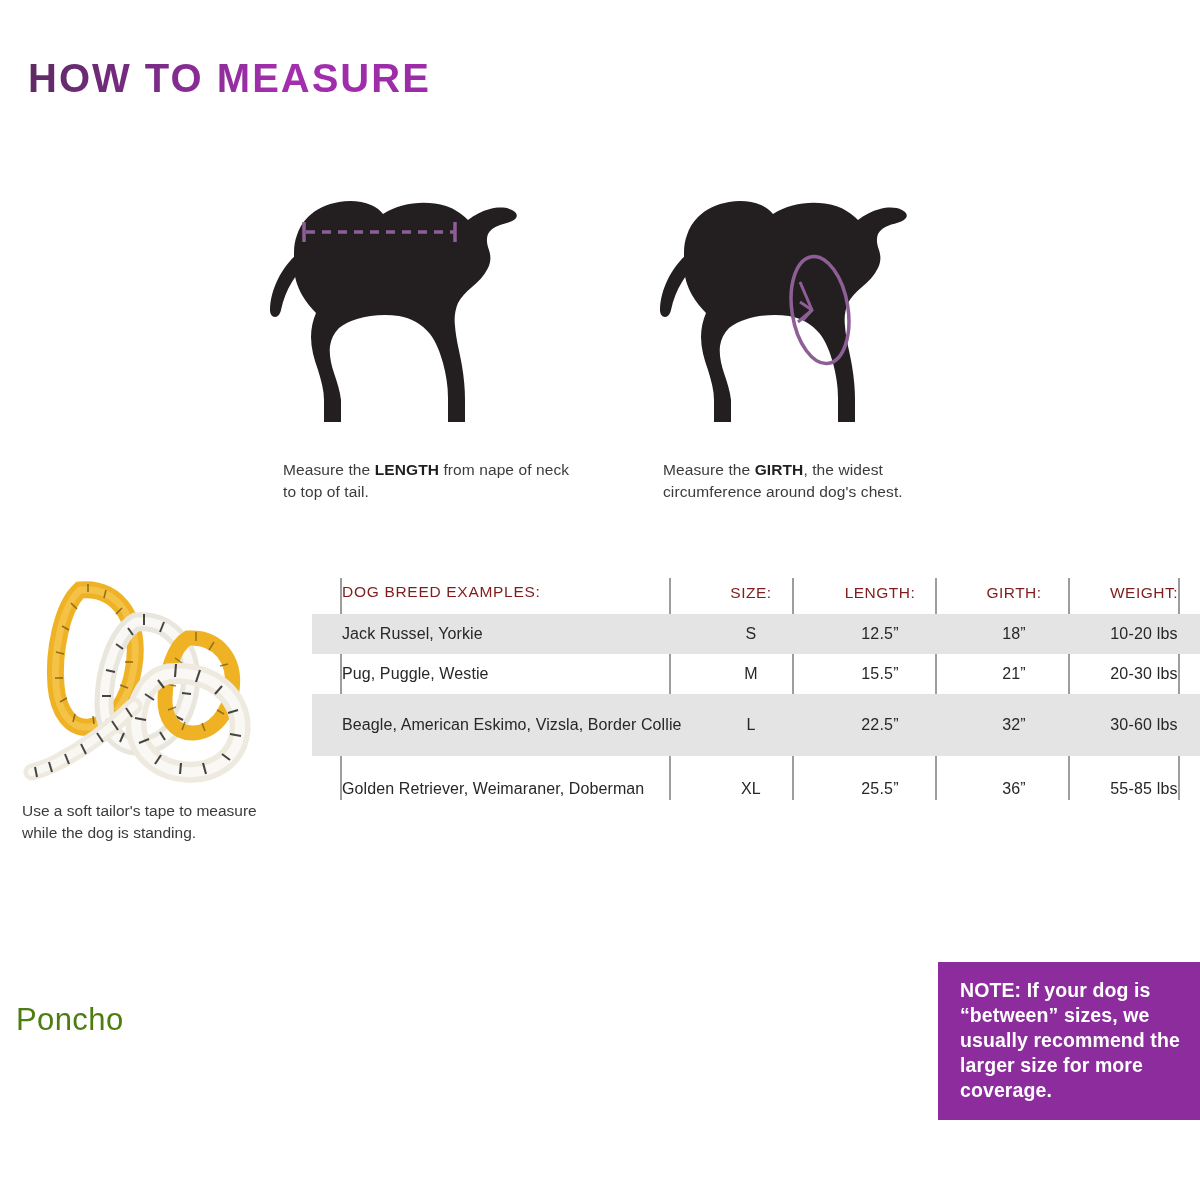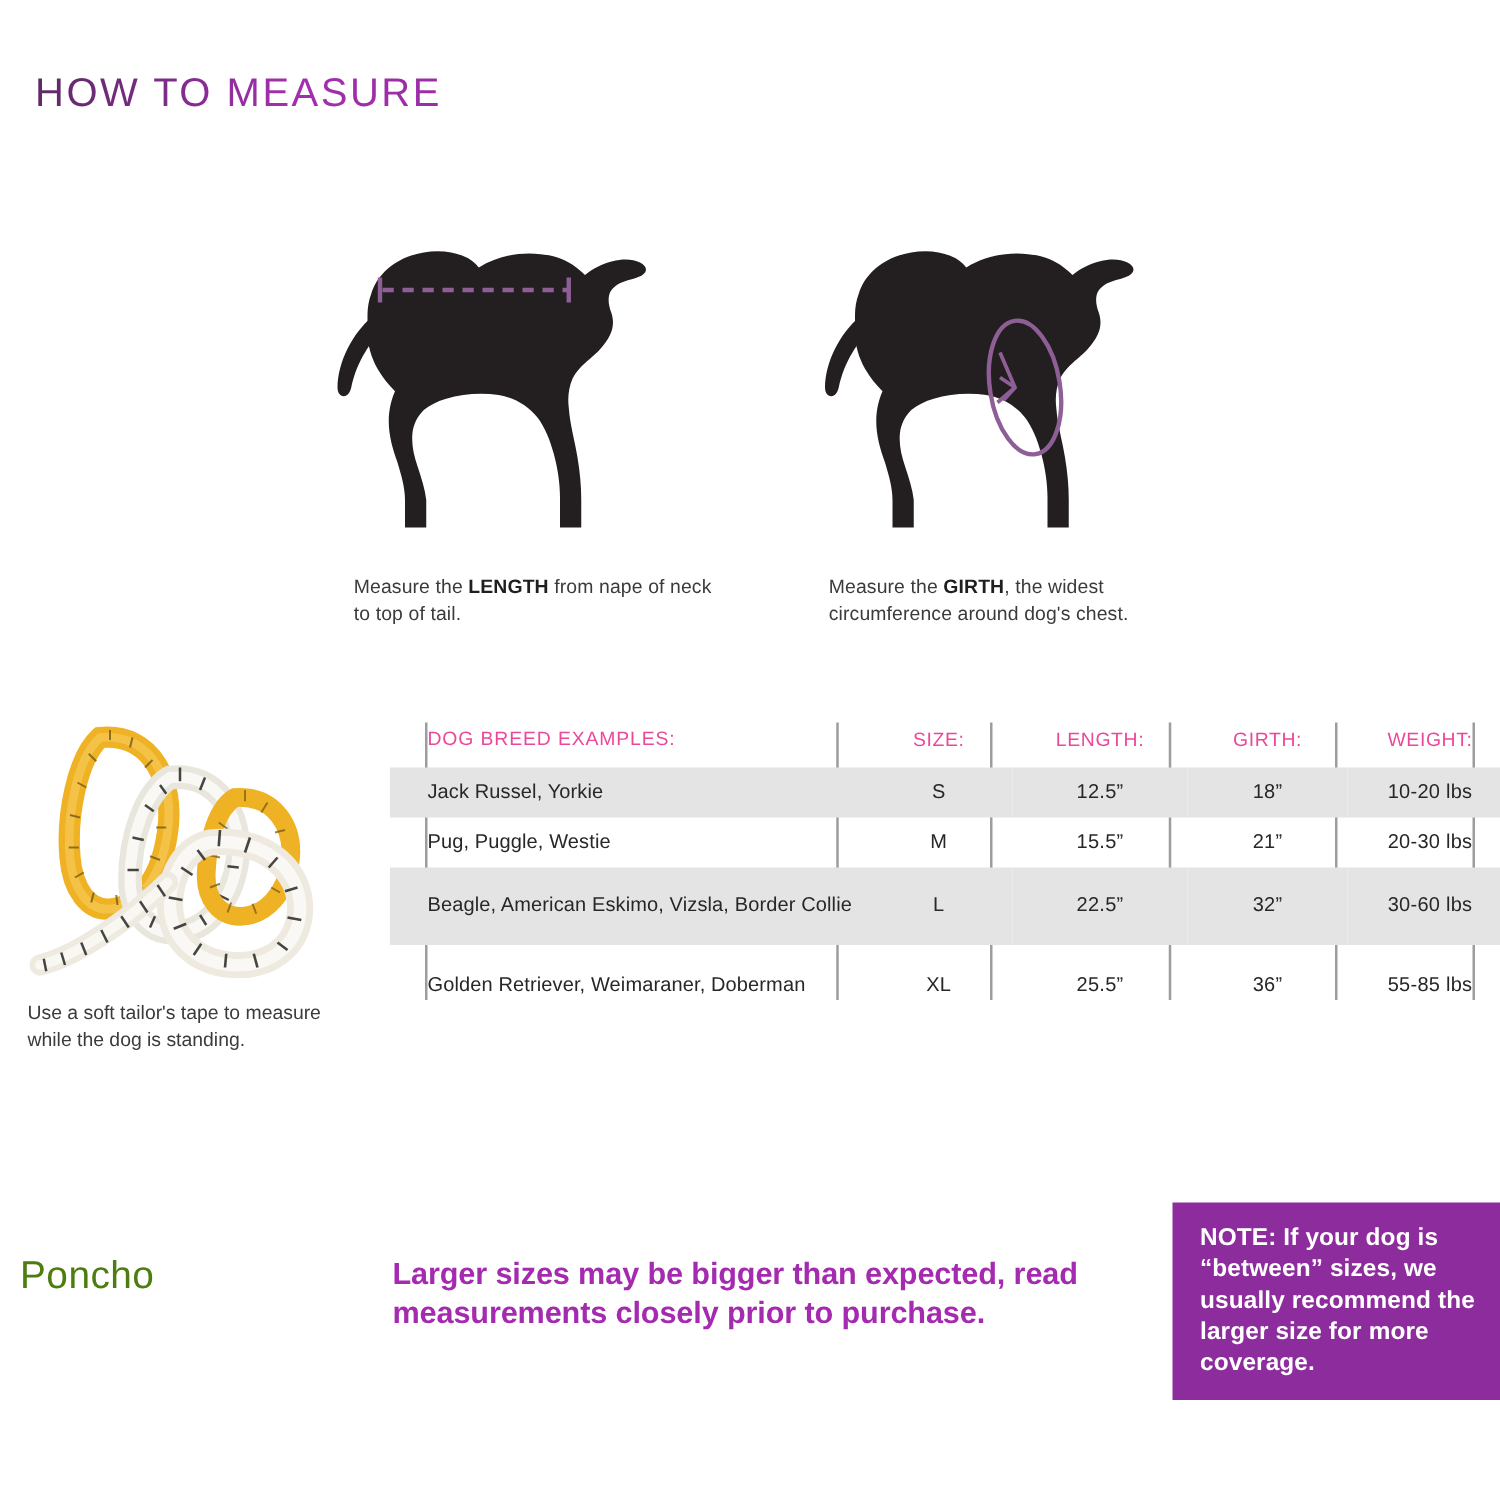--- a/index.html
+++ b/index.html
@@ -14,22 +14,22 @@
     overflow: hidden;
     font-family: "Liberation Sans", sans-serif;
     -webkit-font-smoothing: antialiased;
   }
 
   
   #page-title {
     position: absolute;
     left: 28px;
     top: 56px;
-    font-size: 32px;
-    font-weight: 400;
+    font-size: 40px;
+    font-weight: 700;
     letter-spacing: 2.0px;
     background: linear-gradient(100deg, #5d2b63 0%, #7a2b86 30%, #a32fae 62%, #9b2ba6 100%);
     -webkit-background-clip: text;
     background-clip: text;
     color: transparent;
     white-space: nowrap;
   }
 
   
   .dog-panel {
@@ -106,21 +106,21 @@
     color: #272727;
     letter-spacing: 0.2px;
   }
   .col-size   { width: 118px; }
   .col-length { width: 140px; }
   .col-girth  { width: 128px; }
   .col-weight { width: 132px; }
 
   .hdr td {
     font-size: 15.5px;
-    color: #ec4899;
+    color: #7f1d1d;
     letter-spacing: 0.5px;
     padding-bottom: 3px !important;
   }
   .hdr .cell-breed { letter-spacing: 0.7px; }
 
   
   .vline {
     position: absolute;
     width: 1.5px;
     background: #9d9d9d;
@@ -407,18 +407,17 @@
       <td class="cell-val">55-85 lbs</td>
     </tr>
   </tbody>
 </table>
 
 <div id="brand-block">
   <div id="brand-poncho">Poncho</div>
 </div>
 
 <div id="please-note">
-  <span id="please-note-body">Larger sizes may be bigger than expected, read measurements closely prior to purchase.</span>
 </div>
 
 <div id="note-box">
   <div id="note-box-text">NOTE: If your dog is “between” sizes, we usually recommend the larger size for more coverage.</div>
 </div>
 
 </body></html>

